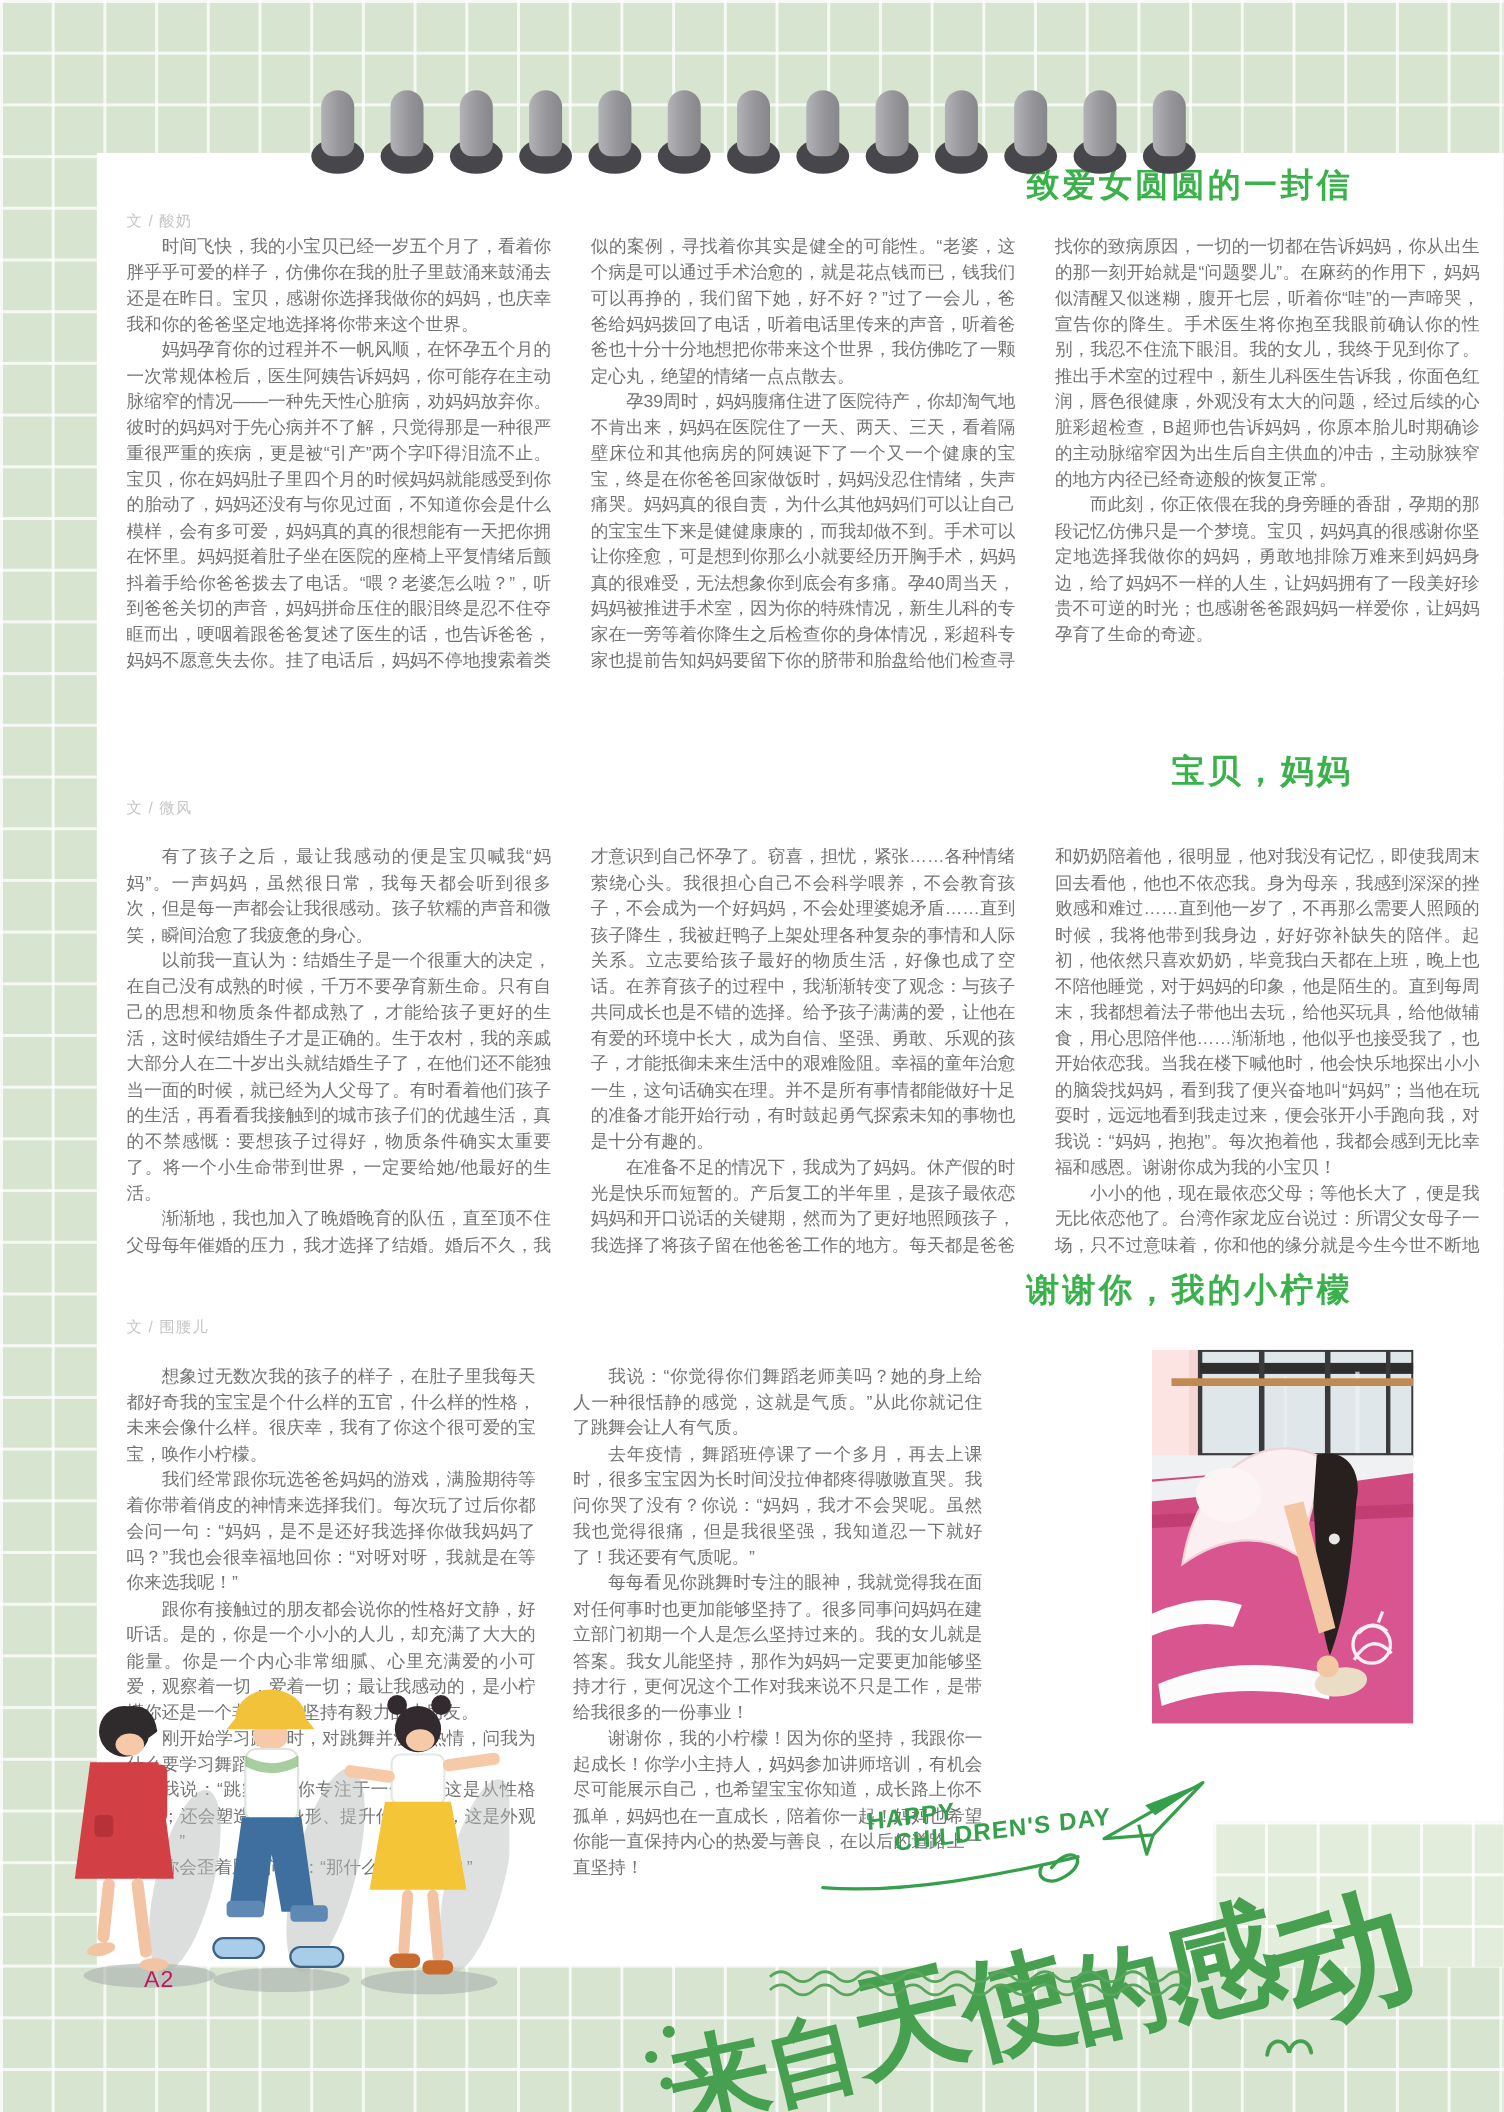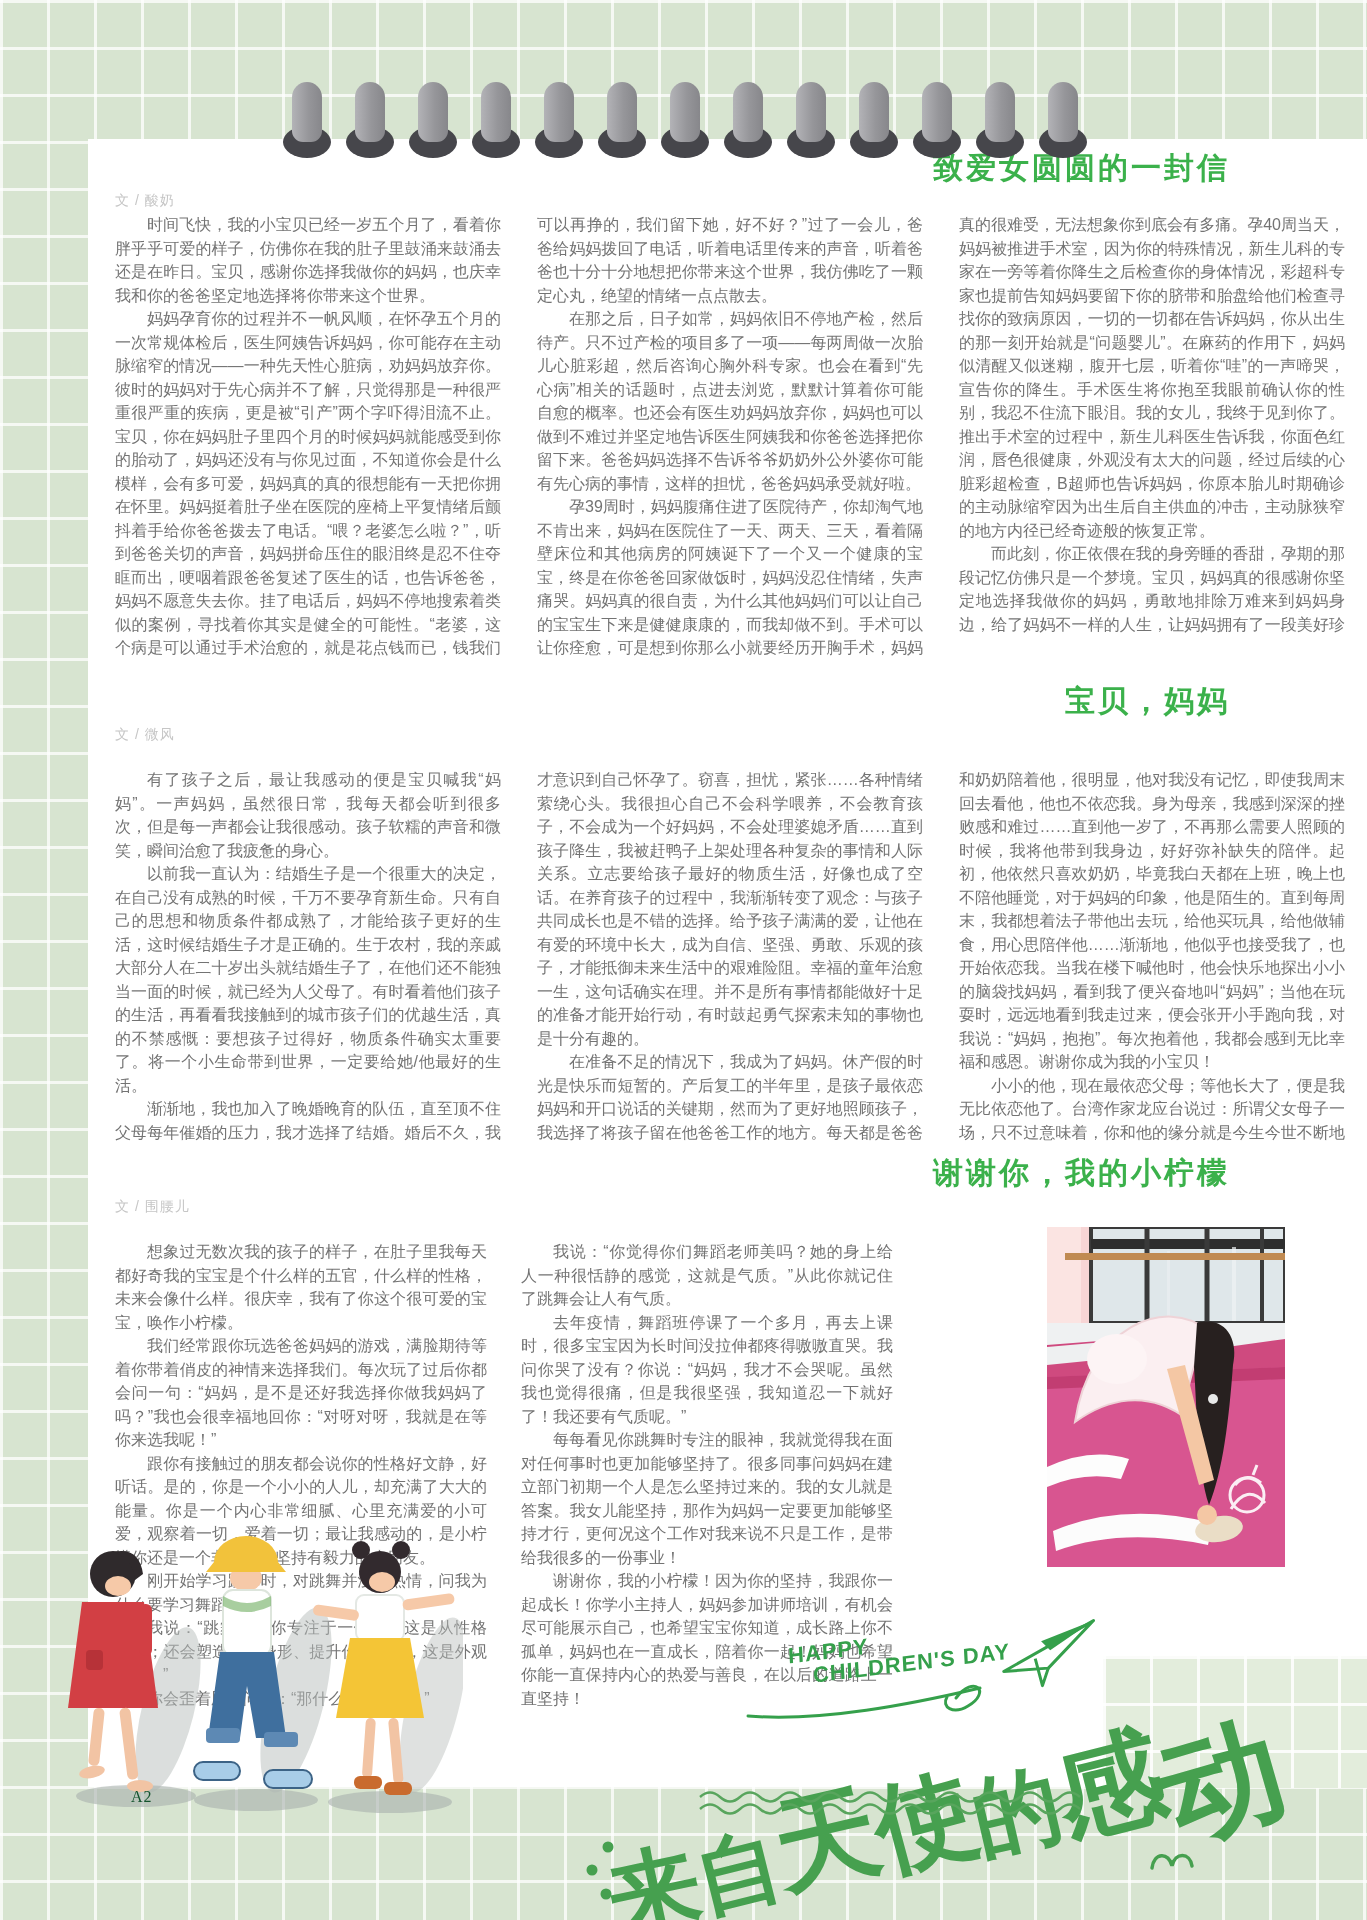--- a/index.html
+++ b/index.html
@@ -77,21 +77,21 @@
   .slogan span:nth-child(3){font-size:104px;transform:translateY(12px) rotate(-5deg);}
   .slogan span:nth-child(4){font-size:100px;transform:translateY(6px) rotate(-7deg);}
   .slogan span:nth-child(5){font-size:88px;transform:translateY(4px) rotate(-5deg);}
   .slogan span:nth-child(6){font-size:108px;transform:translateY(0px) rotate(-6deg);}
   .slogan span:nth-child(7){font-size:120px;transform:translateY(16px) rotate(-8deg);}
   .waves{position:absolute;left:698px;top:1788px;}
   .omega{position:absolute;left:1146px;top:1846px;}
   .dots{position:absolute;left:578px;top:1838px;}
   .kids{position:absolute;left:18px;top:1500px;}
   .page-num{
-    position:absolute;left:131px;top:1788px;font-size:16px;color:#14532d;letter-spacing:1px;font-family:Liberation Serif, serif;
+    position:absolute;left:131px;top:1788px;font-size:21px;color:#be185d;letter-spacing:1px;
   }
 </style>
 </head>
 <body>
 
 <div class="card"></div>
 
 <div class="checker-light"></div>
 
 <div id="rings">
@@ -148,21 +148,20 @@
       <div class="bar"></div>
     </div>
   </div>
 
 <section class="article">
   <h2 class="a-title" id="a1-title">致爱女圆圆的一封信</h2>
   <div class="a-byline" id="a1-byline">文 / 酸奶</div>
   <div class="a-body" id="a1-body">
       <p>时间飞快，我的小宝贝已经一岁五个月了，看着你胖乎乎可爱的样子，仿佛你在我的肚子里鼓涌来鼓涌去还是在昨日。宝贝，感谢你选择我做你的妈妈，也庆幸我和你的爸爸坚定地选择将你带来这个世界。</p>
       <p>妈妈孕育你的过程并不一帆风顺，在怀孕五个月的一次常规体检后，医生阿姨告诉妈妈，你可能存在主动脉缩窄的情况——一种先天性心脏病，劝妈妈放弃你。彼时的妈妈对于先心病并不了解，只觉得那是一种很严重很严重的疾病，更是被“引产”两个字吓得泪流不止。宝贝，你在妈妈肚子里四个月的时候妈妈就能感受到你的胎动了，妈妈还没有与你见过面，不知道你会是什么模样，会有多可爱，妈妈真的真的很想能有一天把你拥在怀里。妈妈挺着肚子坐在医院的座椅上平复情绪后颤抖着手给你爸爸拨去了电话。“喂？老婆怎么啦？”，听到爸爸关切的声音，妈妈拼命压住的眼泪终是忍不住夺眶而出，哽咽着跟爸爸复述了医生的话，也告诉爸爸，妈妈不愿意失去你。挂了电话后，妈妈不停地搜索着类似的案例，寻找着你其实是健全的可能性。“老婆，这个病是可以通过手术治愈的，就是花点钱而已，钱我们可以再挣的，我们留下她，好不好？”过了一会儿，爸爸给妈妈拨回了电话，听着电话里传来的声音，听着爸爸也十分十分地想把你带来这个世界，我仿佛吃了一颗定心丸，绝望的情绪一点点散去。</p>
-      <p>在那之后，日子如常，妈妈依旧不停地产检，然后待产。只不过产检的项目多了一项——每两周做一次胎儿心脏彩超，然后咨询心胸外科专家。也会在看到“先心病”相关的话题时，点进去浏览，默默计算着你可能自愈的概率。也还会有医生劝妈妈放弃你，妈妈也可以做到不难过并坚定地告诉医生阿姨我和你爸爸选择把你留下来。爸爸妈妈选择不告诉爷爷奶奶外公外婆你可能有先心病的事情，这样的担忧，爸爸妈妈承受就好啦。</p>
       <p>孕39周时，妈妈腹痛住进了医院待产，你却淘气地不肯出来，妈妈在医院住了一天、两天、三天，看着隔壁床位和其他病房的阿姨诞下了一个又一个健康的宝宝，终是在你爸爸回家做饭时，妈妈没忍住情绪，失声痛哭。妈妈真的很自责，为什么其他妈妈们可以让自己的宝宝生下来是健健康康的，而我却做不到。手术可以让你痊愈，可是想到你那么小就要经历开胸手术，妈妈真的很难受，无法想象你到底会有多痛。孕40周当天，妈妈被推进手术室，因为你的特殊情况，新生儿科的专家在一旁等着你降生之后检查你的身体情况，彩超科专家也提前告知妈妈要留下你的脐带和胎盘给他们检查寻找你的致病原因，一切的一切都在告诉妈妈，你从出生的那一刻开始就是“问题婴儿”。在麻药的作用下，妈妈似清醒又似迷糊，腹开七层，听着你“哇”的一声啼哭，宣告你的降生。手术医生将你抱至我眼前确认你的性别，我忍不住流下眼泪。我的女儿，我终于见到你了。推出手术室的过程中，新生儿科医生告诉我，你面色红润，唇色很健康，外观没有太大的问题，经过后续的心脏彩超检查，B超师也告诉妈妈，你原本胎儿时期确诊的主动脉缩窄因为出生后自主供血的冲击，主动脉狭窄的地方内径已经奇迹般的恢复正常。</p>
       <p>而此刻，你正依偎在我的身旁睡的香甜，孕期的那段记忆仿佛只是一个梦境。宝贝，妈妈真的很感谢你坚定地选择我做你的妈妈，勇敢地排除万难来到妈妈身边，给了妈妈不一样的人生，让妈妈拥有了一段美好珍贵不可逆的时光；也感谢爸爸跟妈妈一样爱你，让妈妈孕育了生命的奇迹。</p>
     </div>
 </section>
 
 <section class="article">
   <h2 class="a-title" id="a2-title">宝贝，妈妈</h2>
   <div class="a-byline" id="a2-byline">文 / 微风</div>
   <div class="a-body" id="a2-body">
       <p>有了孩子之后，最让我感动的便是宝贝喊我“妈妈”。一声妈妈，虽然很日常，我每天都会听到很多次，但是每一声都会让我很感动。孩子软糯的声音和微笑，瞬间治愈了我疲惫的身心。</p>

